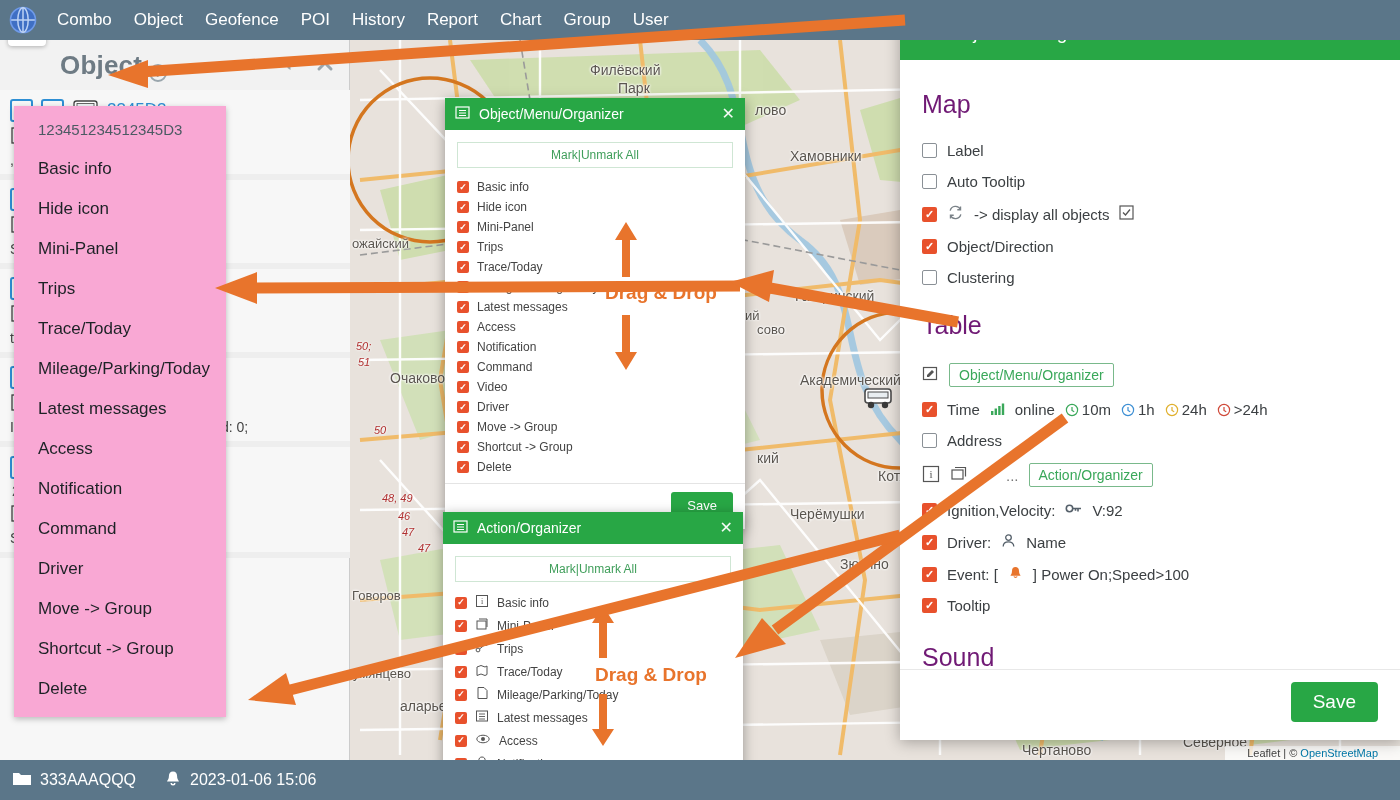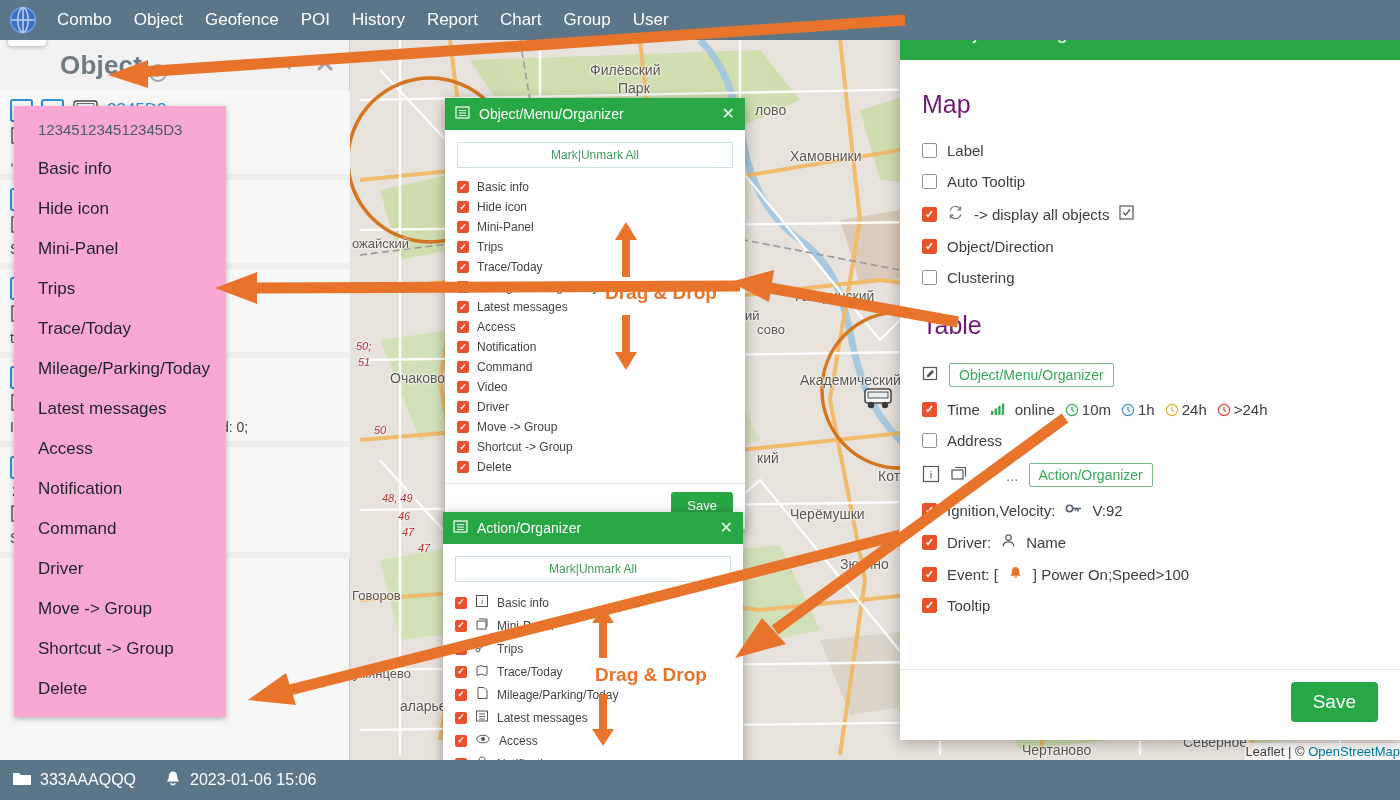--- a/index.html
+++ b/index.html
@@ -29,21 +29,21 @@
   #mapcanvas{ position:absolute; inset:0; }
   .maplabel{
     position:absolute; font-size:13px; color:#5a554f; font-family:"Liberation Sans",sans-serif;
     text-shadow:0 0 3px #fff,0 0 3px #fff,0 0 2px #fff; white-space:nowrap; pointer-events:none;
   }
   .maplabel.big{ font-size:14px; }
   .roadnum{ position:absolute; font-size:11px; color:#b03030; font-style:italic;
      text-shadow:0 0 3px #fff,0 0 3px #fff;}
   #attrib{
     position:absolute; right:0; bottom:0; background:rgba(255,255,255,.78);
-    font-size:13px; color:#444; padding:1px 0; z-index:20;
+    font-size:11px; color:#444; padding:1px 22px; z-index:20;
   }
   #attrib a{ color:#0078a8; text-decoration:none;}
   #zoomctl{
     position:absolute; left:18px; bottom:45px; width:34px; z-index:22;
     border:1px solid #aaa; border-radius:4px; overflow:hidden; background:#fff;
     box-shadow:0 1px 4px rgba(0,0,0,.3);
   }
   #zoomctl div{
     height:31px; line-height:29px; text-align:center; font-size:22px; color:#333;
     cursor:pointer; background:#fff;
@@ -886,20 +886,21 @@
             <path d="M6 11.4a1.6 1.6 0 003 0" fill="none" stroke="#e8742c" stroke-width="1.2"></path>
           </svg>
       </span>
       <span>] Power On;Speed&gt;100</span>
     </div>
     <div class="srow">
       <span class="scb-on"></span>
       <span>Tooltip</span>
     </div>
 
+    <div class="sec-title" style="margin-top:22px;">Sound</div>
 
   </div>
 
   <div id="settings-foot">
     <button class="btn-save">Save</button>
   </div>
 </div>
 
 <div id="topnav">
   <div id="logo">

